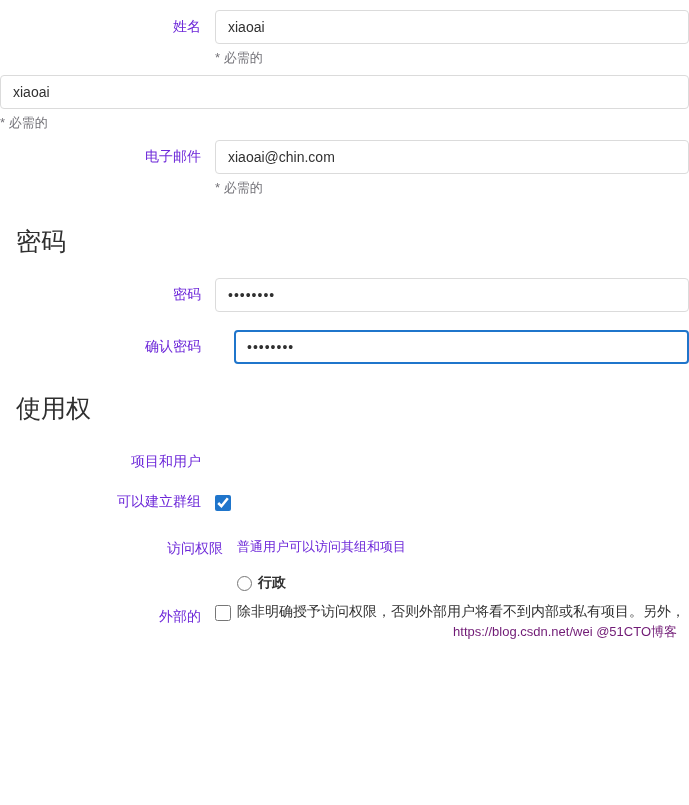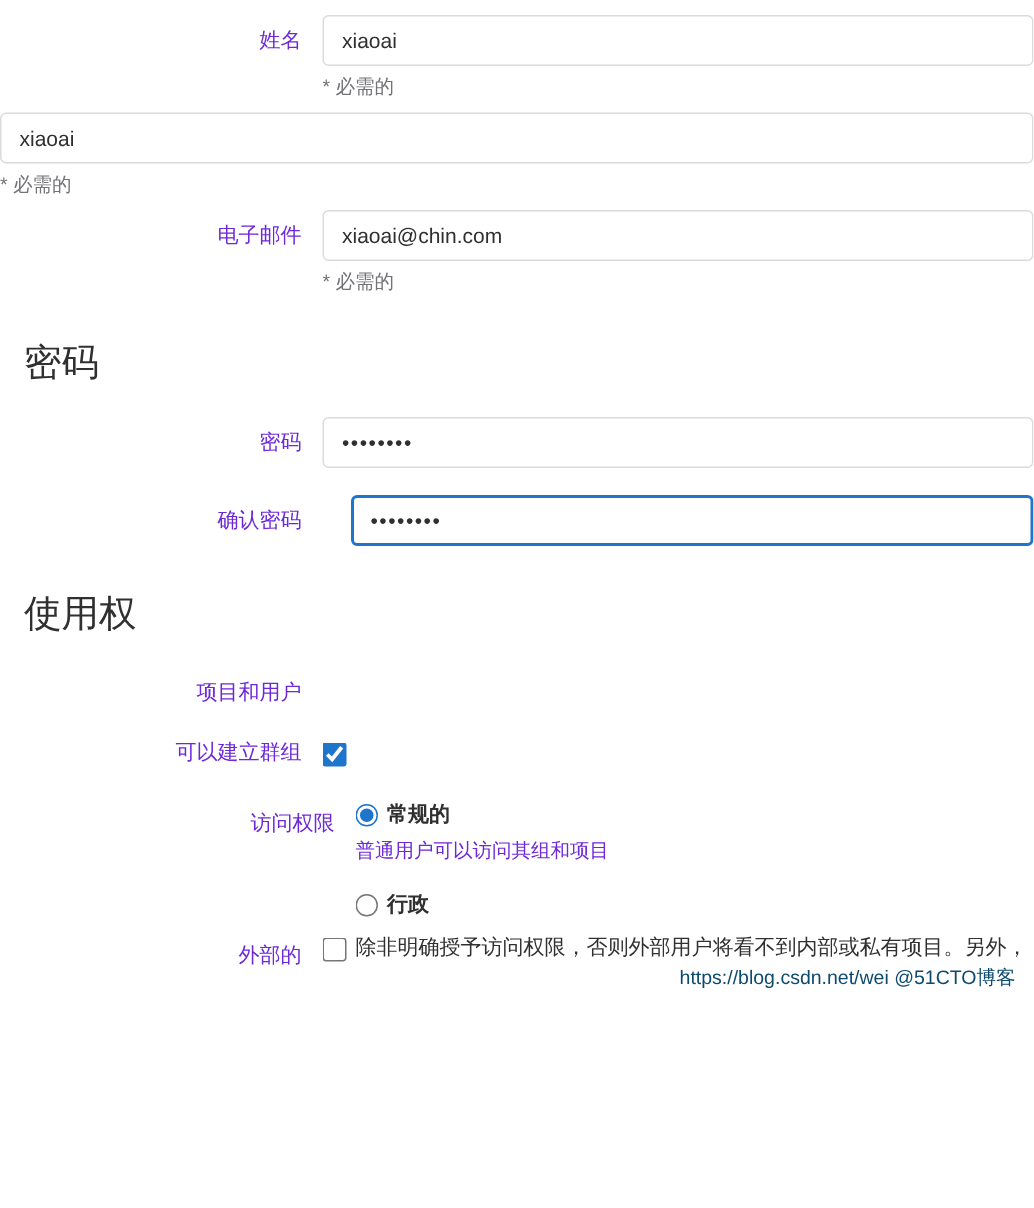--- a/index.html
+++ b/index.html
@@ -103,21 +103,21 @@
       margin-top: 2px;
     }
     .checkbox-label {
       color: #303030;
       line-height: 1.4;
     }
     .watermark {
       position: absolute;
       bottom: 3px;
       right: 12px;
-      color: #0c4a6e;
+      color: #701a75;
       font-size: 13px;
       pointer-events: none;
     }
   </style>
 </head>
 <body>
 
 <div class="form-group">
   <div class="label-col">姓名</div>
   <div class="input-col">
@@ -166,24 +166,20 @@
 <div class="form-group" style="margin-top:14px;">
   <div class="label-col">可以建立群组</div>
   <div class="input-col">
     <input type="checkbox" checked="" style="">
   </div>
 </div>
 
 <div class="form-group" style="margin-top:18px;padding-left:22px;">
   <div class="label-col">访问权限</div>
   <div class="input-col">
-    <div class="radio-row">
-      <input type="radio" name="access" checked="" style="">
-      <span class="radio-label">常规的</span>
-    </div>
     <div class="radio-desc">普通用户可以访问其组和项目</div>
 
     <div class="radio-row">
       <input type="radio" name="access" style="">
       <span class="radio-label">行政</span>
     </div>
   </div>
 </div>
 
 <div class="form-group" style="margin-top:6px;">

